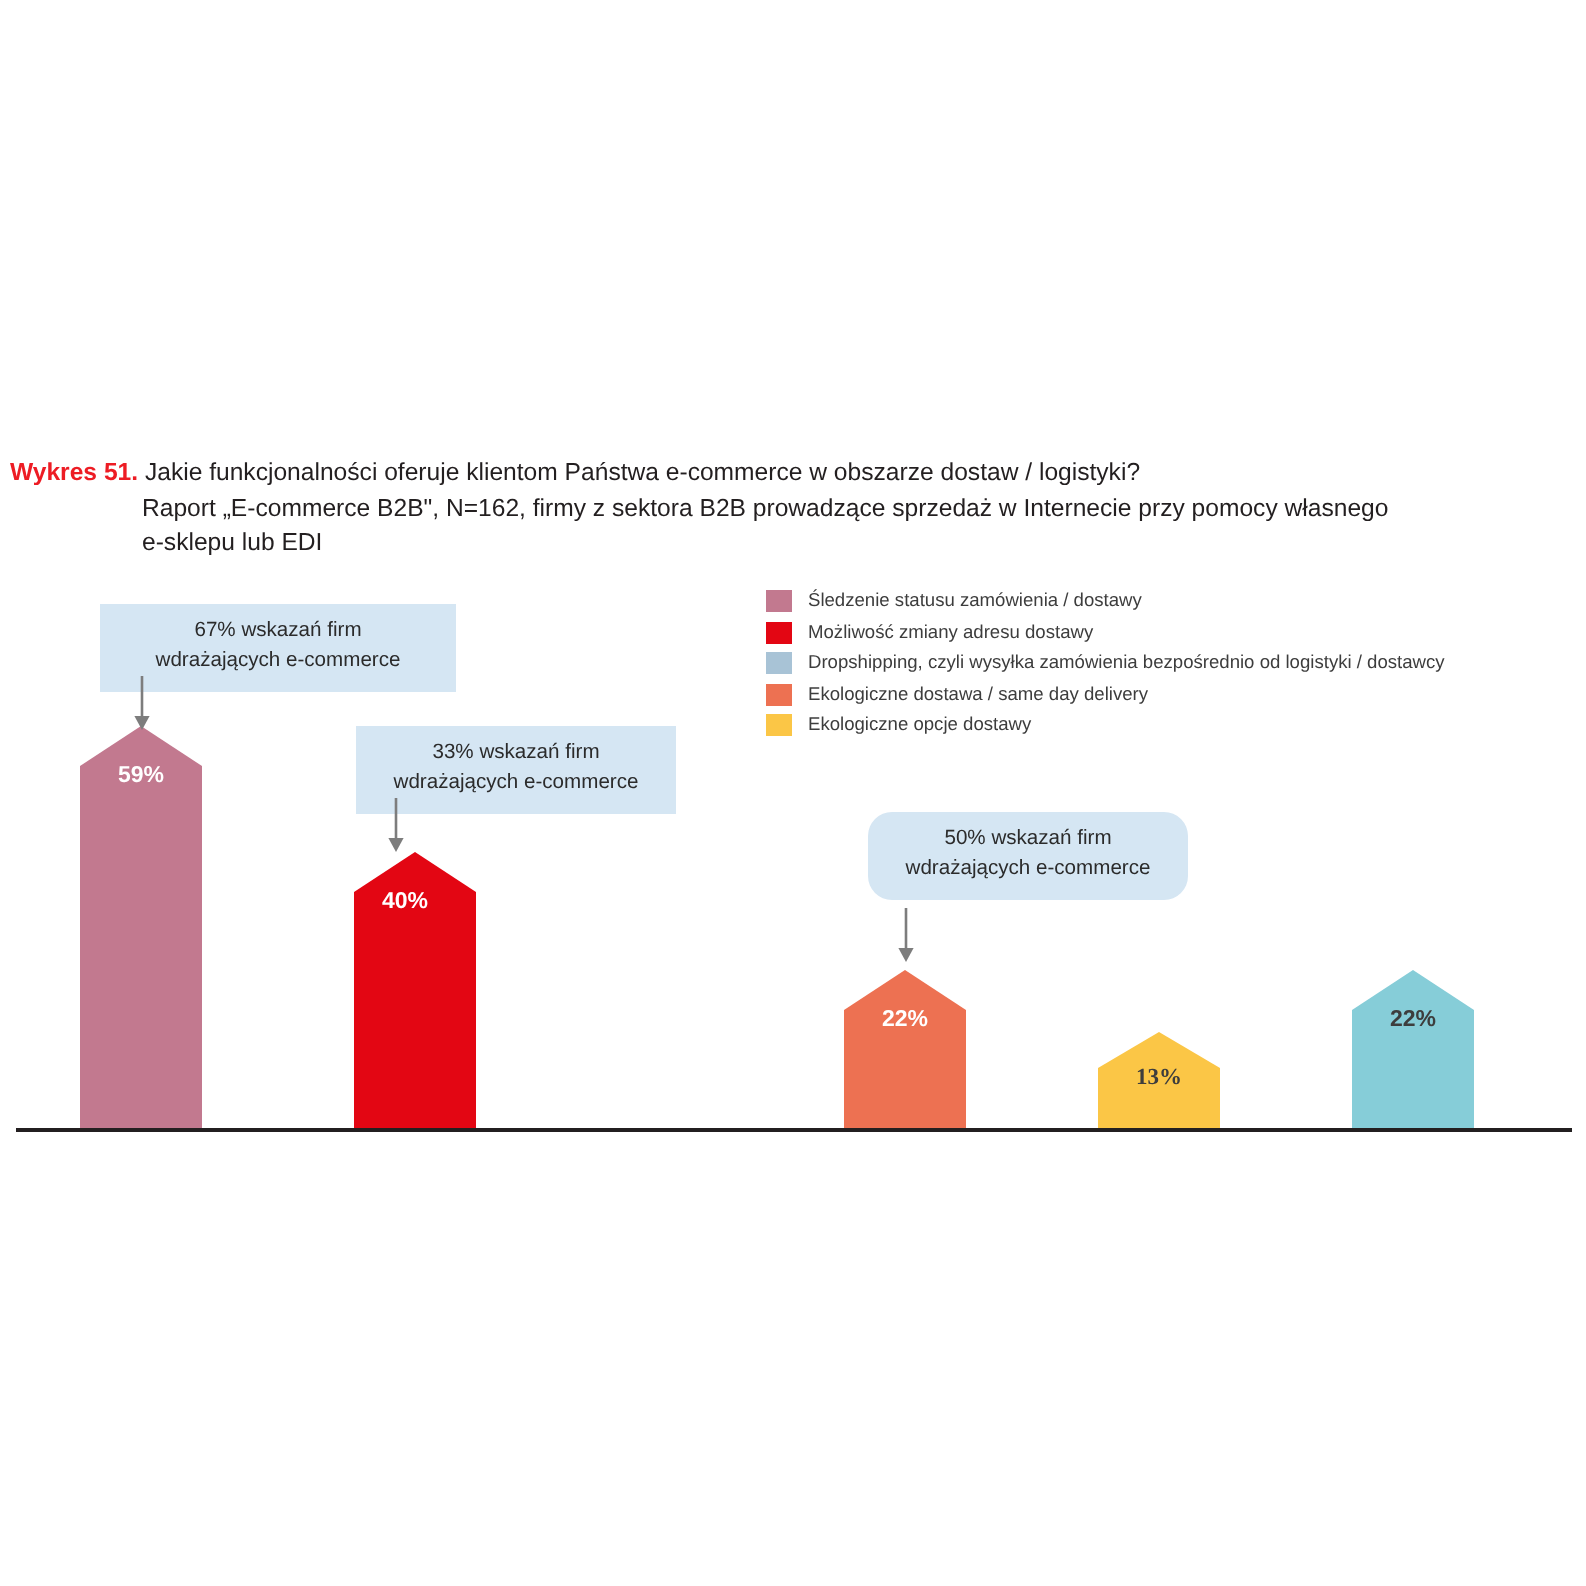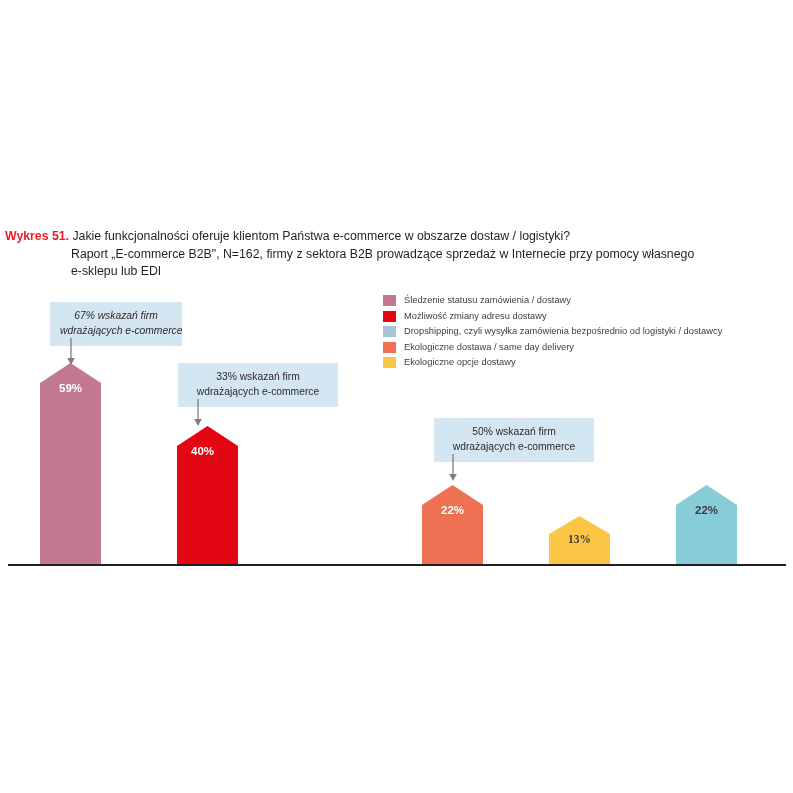--- a/index.html
+++ b/index.html
@@ -191,39 +191,39 @@
 
     <div class="bar" style="left:676px; width:61px; height:79px;">
       <svg class="bar-shape" viewBox="0 0 61 79" preserveAspectRatio="none">
         <polygon points="0,20 30.5,0 61,20 61,79 0,79" fill="#86cdd8"></polygon>
       </svg>
       <span class="bar-value" style="top:19px; color:#3d3d3d;">22%</span>
     </div>
 
     <div class="baseline"></div>
 
-    <div class="callout" style="left:50px; top:302px; width:132px;font-style:italic;">
+    <div class="callout" style="left:50px; top:302px; width:178px;">
       <div class="callout-line">67% wskazań firm</div>
       <div class="callout-line">wdrażających e-commerce</div>
     </div>
     <svg class="callout-arrow" style="left:65px; top:338px; height:28px;" viewBox="0 0 12 28">
       <line x1="6" y1="0" x2="6" y2="22" stroke="#7d7d7d" stroke-width="1.3"></line>
       <polygon points="6,27 2.2,20 9.8,20" fill="#7d7d7d"></polygon>
     </svg>
 
     <div class="callout" style="left:178px; top:363px; width:160px;">
       <div class="callout-line">33% wskazań firm</div>
       <div class="callout-line">wdrażających e-commerce</div>
     </div>
     <svg class="callout-arrow" style="left:192px; top:399px; height:28px;" viewBox="0 0 12 28">
       <line x1="6" y1="0" x2="6" y2="22" stroke="#7d7d7d" stroke-width="1.3"></line>
       <polygon points="6,27 2.2,20 9.8,20" fill="#7d7d7d"></polygon>
     </svg>
 
-    <div class="callout" style="left:434px; top:418px; width:160px;">
+    <div class="callout" style="left:434px; top:406px; width:160px;border-radius:12px;">
       <div class="callout-line">50% wskazań firm</div>
       <div class="callout-line">wdrażających e-commerce</div>
     </div>
     <svg class="callout-arrow" style="left:447px; top:454px; height:28px;" viewBox="0 0 12 28">
       <line x1="6" y1="0" x2="6" y2="22" stroke="#7d7d7d" stroke-width="1.3"></line>
       <polygon points="6,27 2.2,20 9.8,20" fill="#7d7d7d"></polygon>
     </svg>
 
   </div>
 </div>

